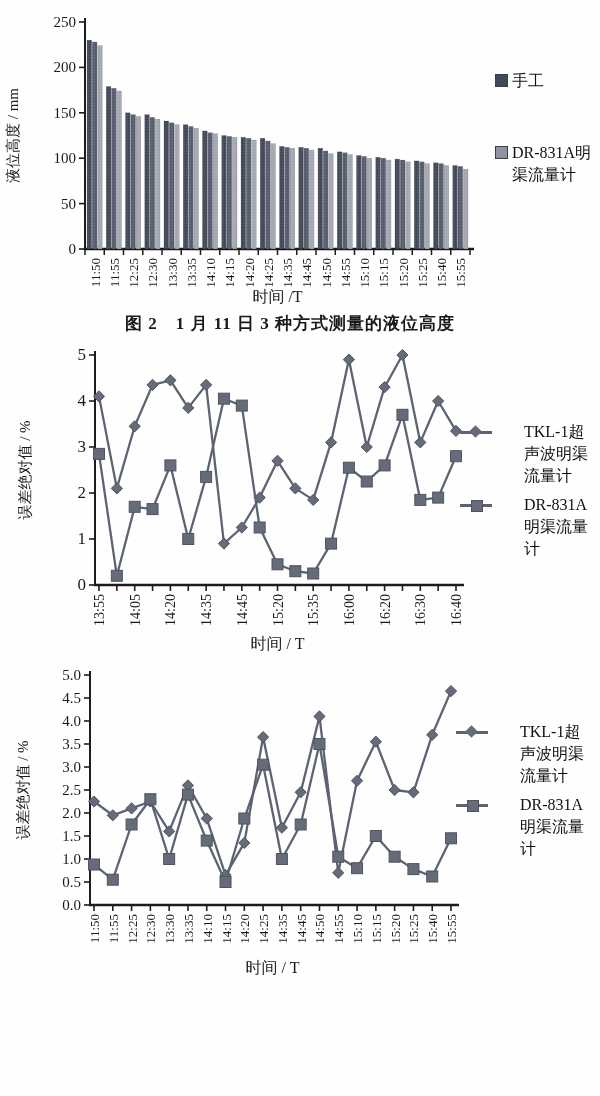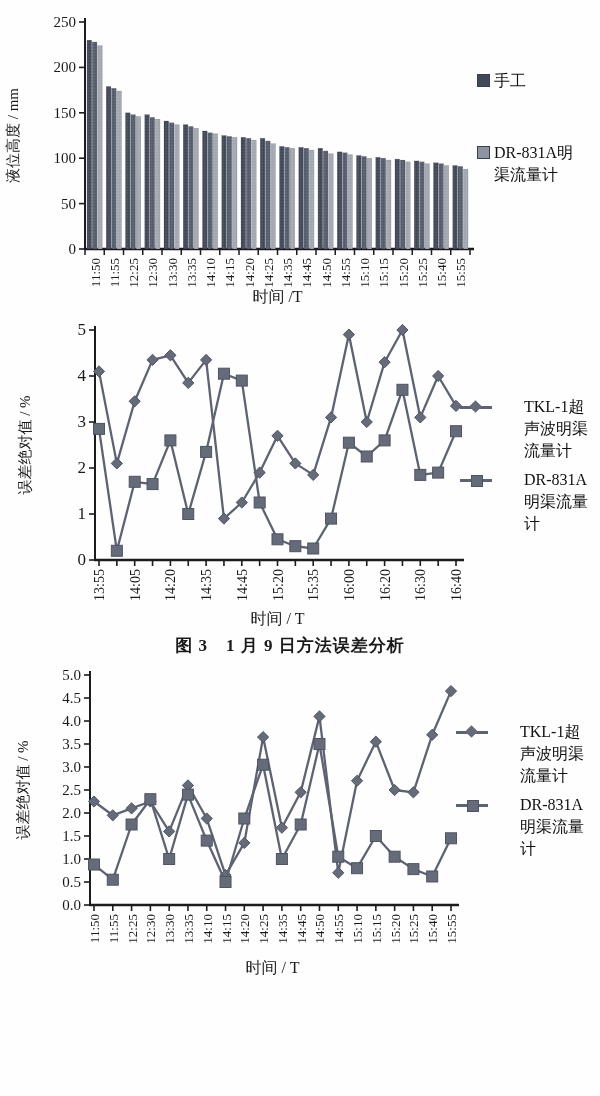--- a/index.html
+++ b/index.html
@@ -12,21 +12,21 @@
   svg{display:block;}
   svg text{font-family:"Liberation Serif", serif;fill:#1a1a1a;}
   .caption{width:580px;text-align:center;font-weight:bold;font-size:17px;
            letter-spacing:1px;margin-top:2px;font-family:"Liberation Serif", serif;}
   
   .legend{position:absolute;display:flex;flex-direction:column;}
   .lg-item{display:flex;align-items:flex-start;gap:4px;}
   .lg-text{font-size:16px;line-height:1.38;color:#111;}
   .legend-fig2 .lg-text{width:84px;}
   .legend-line .lg-text{width:72px;margin-left:28px;}
-  .legend-fig2{left:477px;top:70px;gap:50px;}
+  .legend-fig2{left:495px;top:70px;gap:50px;}
   .legend-fig3{left:460px;top:86px;gap:7px;}
   .legend-fig4{left:456px;top:64px;gap:7px;}
   .sw{width:11px;height:11px;flex:none;margin-top:4px;border:1px solid #3a3f4a;
       background-image:repeating-linear-gradient(90deg,rgba(255,255,255,.35) 0 1px,transparent 1px 3px);}
   .lnic{position:relative;width:32px;height:18px;flex:none;margin-top:2px;}
   .lnic::before{content:"";position:absolute;left:0;right:0;top:8px;height:2.5px;background:#5d6372;}
   .mk{position:absolute;background:#656b79;}
   .mk.diamond{left:11px;top:4px;width:9px;height:9px;transform:rotate(45deg);}
   .mk.square{left:11px;top:4px;width:10px;height:10px;border:1px solid #4e5462;}
 </style>
@@ -223,20 +223,21 @@
     <div class="legend legend-fig2" id="lg0">
         <div class="lg-item">
           <span class="sw" style="background: rgb(65, 72, 89);"></span>
           <span class="lg-text">手工</span>
         </div>
         <div class="lg-item">
           <span class="sw" style="background: rgb(141, 147, 160);"></span>
           <span class="lg-text">DR-831A明渠流量计</span>
         </div>
       </div>
+    <figcaption class="caption">图 2　1 月 11 日 3 种方式测量的液位高度</figcaption>
   </figure>
 
   <figure class="fig fig3" style="margin:0">
     <svg id="svg1" width="600" height="322">
         <line x1="95" y1="16" x2="95" y2="250" stroke="#1c1c1c" stroke-width="2"></line>
         <line x1="94" y1="250" x2="464" y2="250" stroke="#1c1c1c" stroke-width="2.4"></line>
         <line x1="89" y1="250" x2="95" y2="250" stroke="#1c1c1c" stroke-width="1.6"></line>
         <text x="86" y="255" font-size="17" text-anchor="end">0</text>
         <line x1="89" y1="204" x2="95" y2="204" stroke="#1c1c1c" stroke-width="1.6"></line>
         <text x="86" y="209" font-size="17" text-anchor="end">1</text>
@@ -334,21 +335,20 @@
           </span>
           <span class="lg-text">TKL-1超声波明渠流量计</span>
         </div>
         <div class="lg-item">
           <span class="lnic">
             <span class="mk square"></span>
           </span>
           <span class="lg-text">DR-831A明渠流量计</span>
         </div>
       </div>
-    <figcaption class="caption">图 3　1 月 9 日方法误差分析</figcaption>
   </figure>
 
   <figure class="fig fig4" style="margin:0">
     <svg id="svg2" width="600" height="324">
         <line x1="90" y1="14" x2="90" y2="248" stroke="#1c1c1c" stroke-width="2"></line>
         <line x1="89" y1="248" x2="459" y2="248" stroke="#1c1c1c" stroke-width="2.4"></line>
         <line x1="84" y1="248" x2="90" y2="248" stroke="#1c1c1c" stroke-width="1.6"></line>
         <text x="81" y="253" font-size="15" text-anchor="end">0.0</text>
         <line x1="84" y1="225" x2="90" y2="225" stroke="#1c1c1c" stroke-width="1.6"></line>
         <text x="81" y="230" font-size="15" text-anchor="end">0.5</text>

